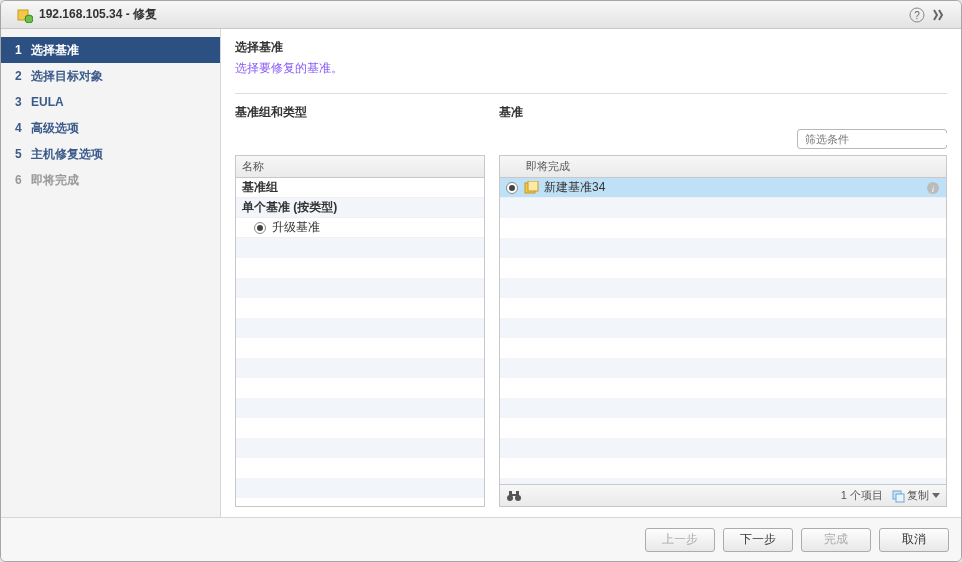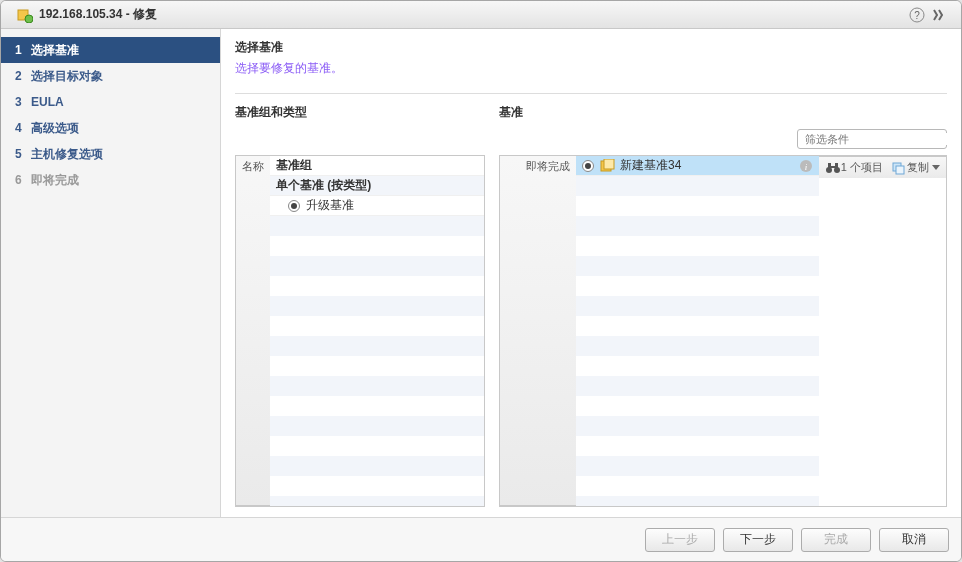--- a/index.html
+++ b/index.html
@@ -24,21 +24,21 @@
 .page-header .page-sub { color: #8b5cf6; }
 .hr { border: 0; border-top: 1px solid #ddd; margin: 6px 0 10px 0; }
 .panels { flex: 1; display: flex; gap: 14px; overflow: hidden; }
 .panel-left { width: 250px; display: flex; flex-direction: column; }
 .panel-right { flex: 1; display: flex; flex-direction: column; }
 .panel-title { font-weight: bold; margin-bottom: 6px; font-family: Liberation Serif, serif; }
 .filter-row { display: flex; justify-content: flex-end; margin-bottom: 4px; height: 24px; align-items: center; }
 .filter-input { width: 150px; height: 20px; border: 1px solid #b8b8b8; border-radius: 3px; display: flex; align-items: center; padding: 8px 4px; background: #fff; }
 .filter-input svg { width: 12px; height: 12px; margin-right: 3px; fill: #777; }
 .filter-input input { border: none; outline: none; flex: 1; font-size: 11px; }
-.grid { flex: 1; border: 1px solid #c8c8c8; background: #fff; display: flex; flex-direction: row; }
+.grid { flex: 1; border: 1px solid #c8c8c8; background: #fff; display: flex; flex-direction: column; }
 .grid-header { background: linear-gradient(#f7f7f7,#eaeaea); border-bottom: 1px solid #c8c8c8; color: #555; font-size: 11px; padding: 3px 6px; }
 .grid-body { flex: 1; overflow: auto; }
 .grid-row { display: flex; align-items: center; height: 20px; padding: 0 6px; border-bottom: 1px solid #f0f0f0; }
 .grid-row.alt { background: #f2f5fa; }
 .grid-row.selected { background: #bfe1f8; }
 .grid-row-bold { font-weight: bold; color: #333; }
 .grid-row .radio { width: 12px; height: 12px; border: 1px solid #888; border-radius: 50%; margin-right: 6px; display: inline-flex; align-items: center; justify-content: center; background: #fff; }
 .grid-row .radio.checked::after { content: ''; width: 6px; height: 6px; background: #444; border-radius: 50%; }
 .grid-row .indent { width: 12px; }
 .baseline-icon { width: 16px; height: 14px; margin-right: 4px; }

